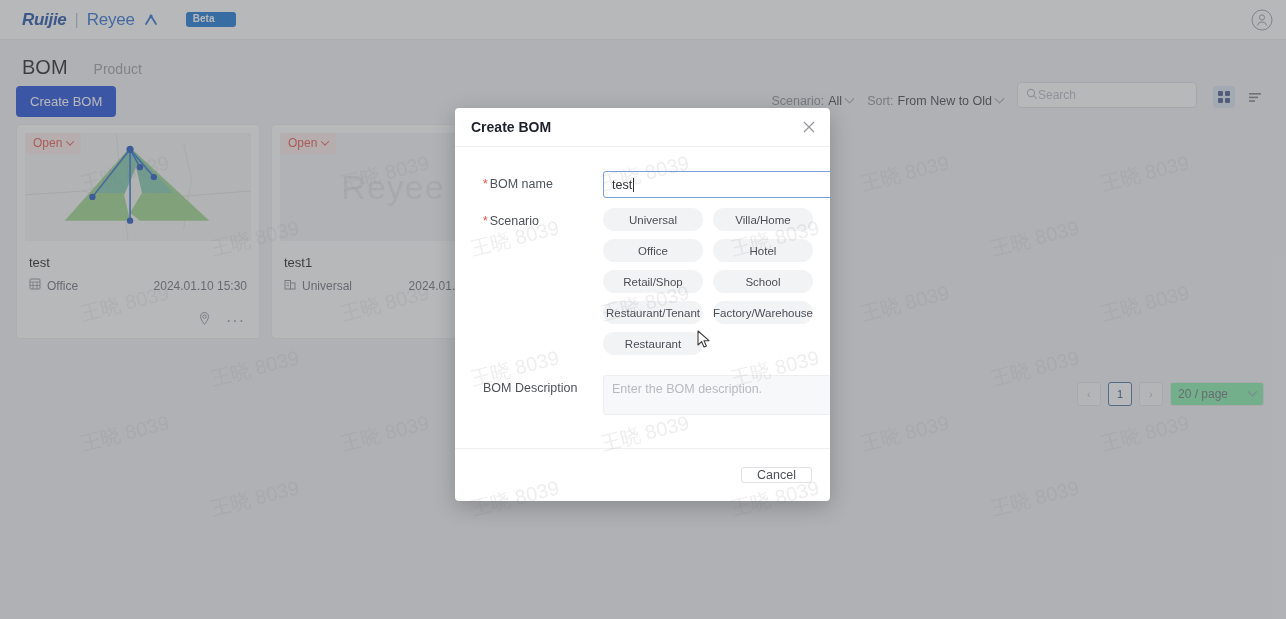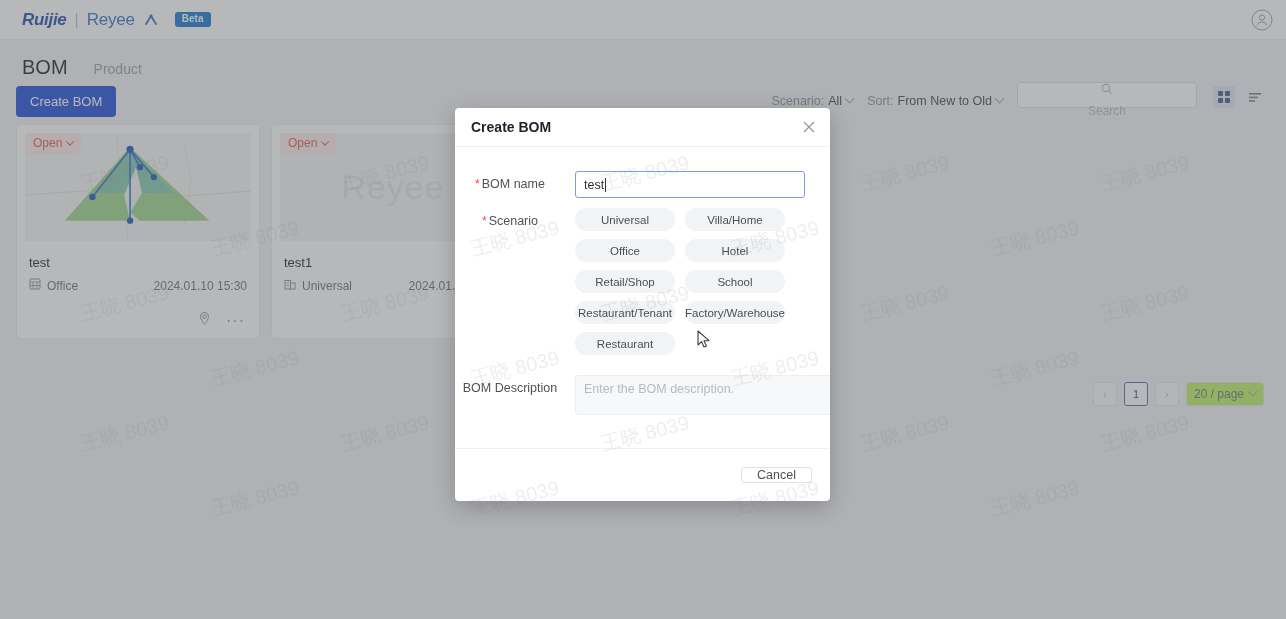--- a/index.html
+++ b/index.html
@@ -47,27 +47,27 @@
     font-weight: 300;
     margin: 0 1px;
   }
   .brand-reyee {
     font-size: 17px;
     color: #2f6fd0;
     letter-spacing: -0.2px;
   }
   .brand-mark { margin-left: 1px; display:flex; align-items:center; }
   .beta-badge {
-    margin-left: 9px;
+    margin-left: 20px;
     background: #1677d6;
     color: #ffffff;
     font-size: 10px;
     font-weight: bold;
     border-radius: 3px;
-    padding: 2px 7px 3px 7px;
+    padding: 2px 21px 3px 7px;
     line-height: 1;
   }
   .avatar-btn {
     position: absolute;
     right: 13px;
     top: 9px;
     width: 22px; height: 22px;
   }
 
   
@@ -113,25 +113,24 @@
     border-bottom: 1.3px solid #9aa0a8;
     transform: rotate(45deg) translate(-2px,-2px);
   }
   .search-box {
     width: 180px; height: 26px;
     border: 1px solid #dcdfe6;
     border-radius: 4px;
     background: #fff;
     display: flex;
     align-items: center;
-    gap: 6px;
+    gap: 0;
     padding: 0 8px;
     color: #b6bac0;
     font-size: 12px;
-    flex-direction: column;
   }
   .view-toggle { display: flex; align-items: center; gap: 9px; margin-left: 2px; }
   .vt-btn {
     width: 22px; height: 22px;
     display: flex; align-items: center; justify-content: center;
     border-radius: 3px;
   }
   .vt-btn.active { background: #dde6f5; }
 
   
@@ -225,22 +224,22 @@
   }
   .pg-btn.current {
     border-color: #4f6fa8;
     color: #2f4b82;
     background: #fff;
   }
   .pg-size {
     height: 24px;
     border: 1px solid #e2e4e8;
     border-radius: 3px;
-    background: #bef264;
-    display: flex; align-items: center; gap: 5px;
+    background: #86efac;
+    display: flex; align-items: center; gap: 21px;
     padding: 0 7px;
     color: #6f747b;
   }
 
   
   #dim-overlay {
     position: absolute;
     inset: 0;
     background: rgba(96,98,102,0.45);
     z-index: 50;
@@ -275,26 +274,27 @@
   }
   .modal-body {
     flex: 1;
     padding: 24px 26px 0 0;
     position: relative;
     overflow: hidden;
   }
   .form-row { display: flex; align-items: flex-start; margin-bottom: 10px; }
   .form-label {
     width: 110px;
-    text-align: center;
+    text-align: left;
     font-size: 12.5px;
     color: #4e5359;
     padding-top: 6px;
     flex: 0 0 110px;
     white-space: nowrap;
+    margin-left: 28px;
   }
   .req { color: #f04a41; margin-right: 2px; font-size: 12px; }
   .form-field { flex: 1; padding-left: 10px; }
 
   .bom-input {
     width: 230px; height: 27px;
     border: 1px solid #7b9fdc;
     border-radius: 3px;
     background: #fff;
     font-size: 12.5px;

